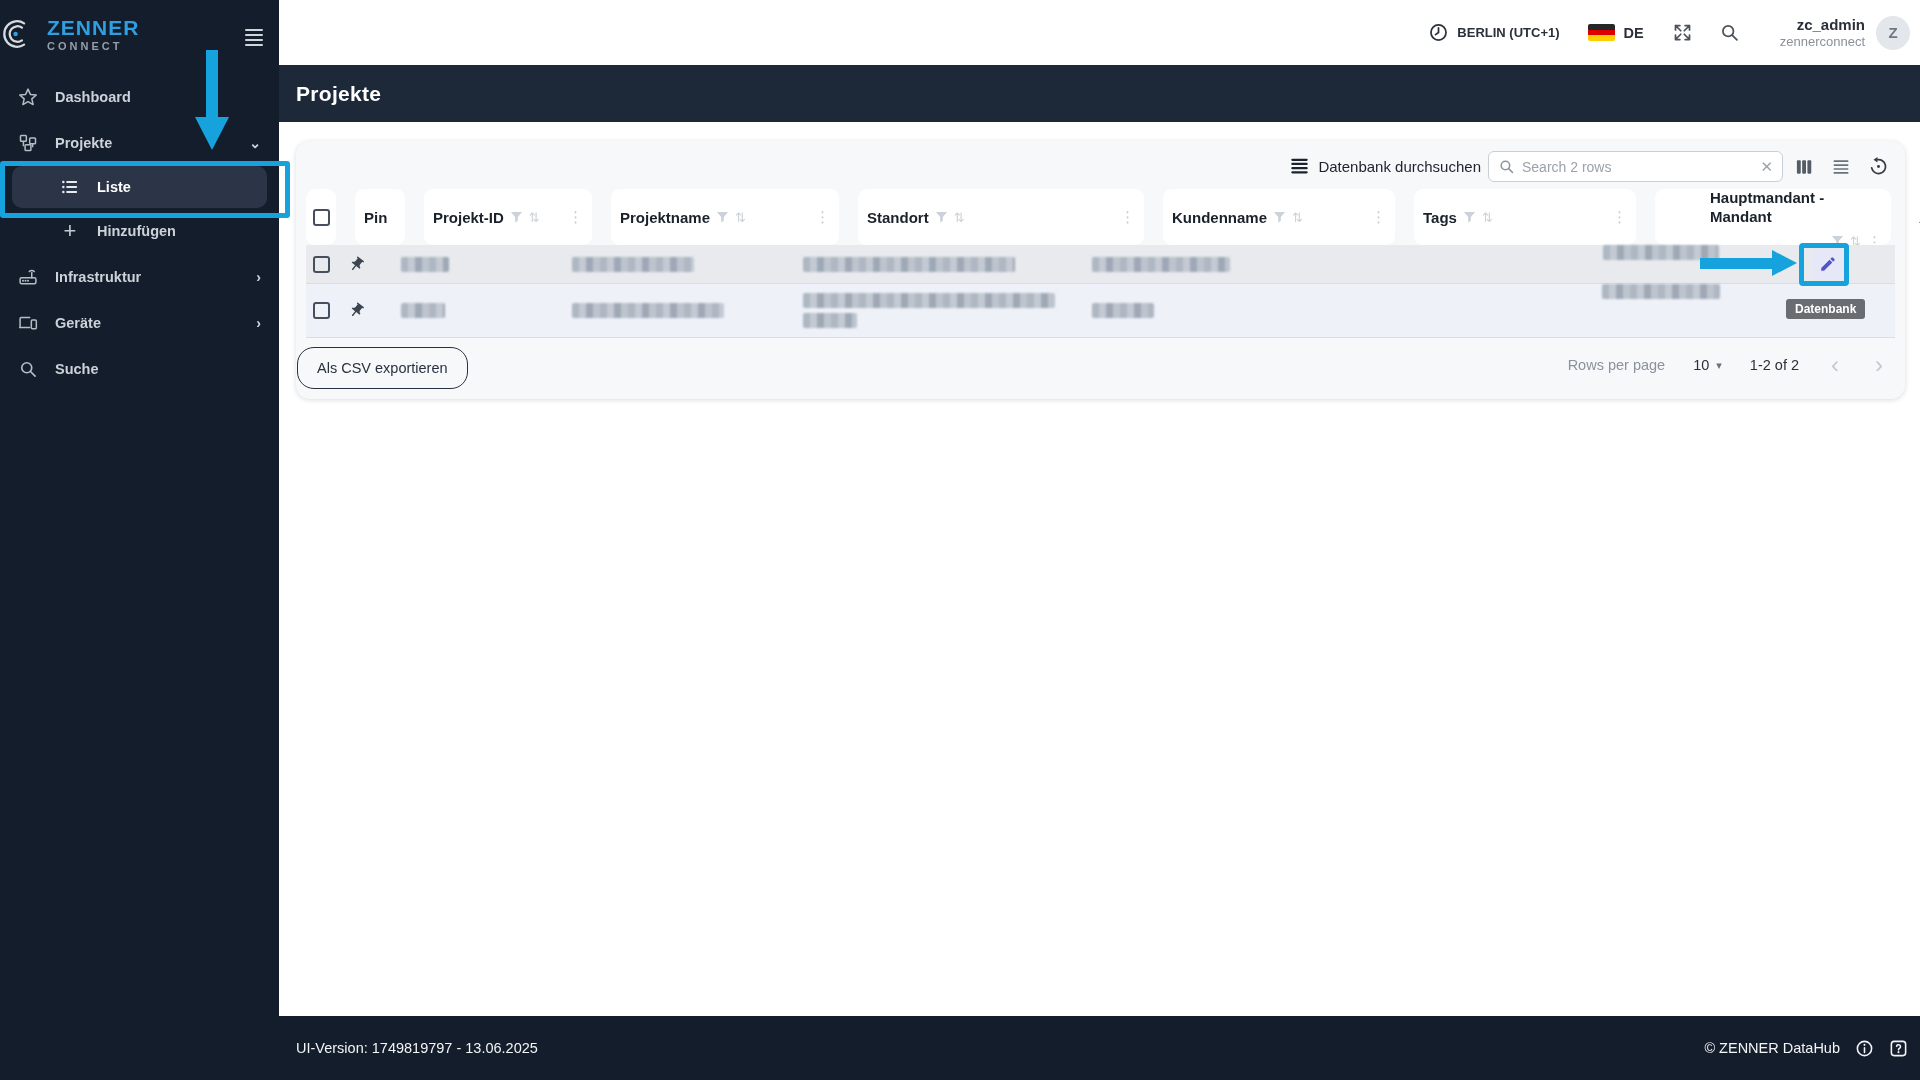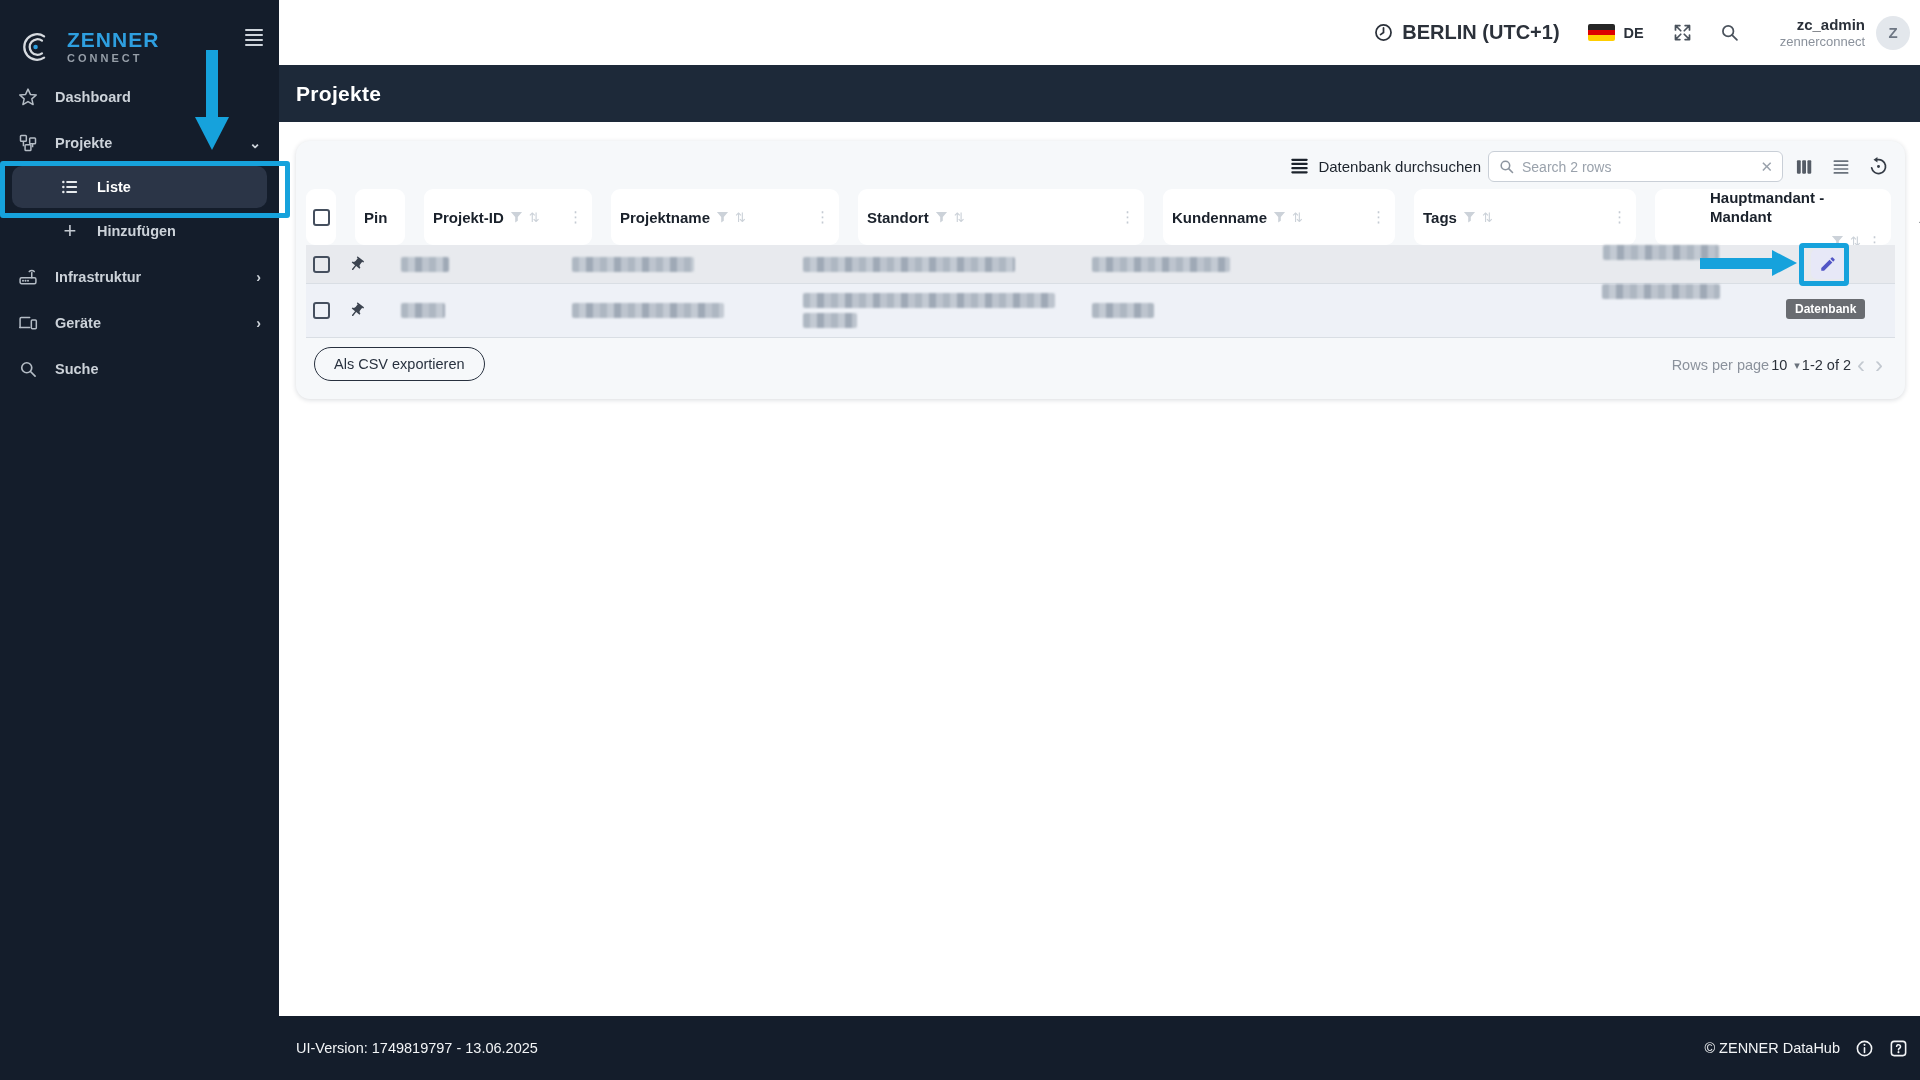--- a/index.html
+++ b/index.html
@@ -2,21 +2,21 @@
 <html><head>
 <meta charset="utf-8">
 <style>
   * { margin:0; padding:0; box-sizing:border-box; font-family:"Liberation Sans",sans-serif; }
   html,body { width:1920px; height:1080px; }
   body { position:relative; background:#ffffff; overflow:hidden; }
   svg { display:block; }
 
   
   .sidebar { position:absolute; left:0; top:0; width:279px; height:1080px; background:#141d2b; z-index:5; }
-  .logo-row { display:flex; align-items:flex-end; gap:13px; padding:17px 0 0 20px; height:64px; }
+  .logo-row { display:flex; align-items:flex-start; gap:13px; padding:17px 0 0 0; height:64px; }
   .brand { color:#2e9fe0; font-weight:bold; font-size:21px; letter-spacing:1px; line-height:1; }
   .brand-sub { color:#969ea8; font-size:11px; font-weight:bold; letter-spacing:3px; line-height:1; margin-top:3px; }
   .hamburger { position:absolute; top:29px; right:16px; width:18px; cursor:pointer; }
   .hamburger i { display:block; height:2px; background:#cfd5dc; margin-bottom:3px; border-radius:1px; }
   .nav { margin-top:10px; }
   .nav-item { display:flex; align-items:center; gap:17px; height:46px; padding:0 18px; color:#ccd2d9; font-size:14.5px; font-weight:bold; cursor:pointer; }
   .nav-item .chev { margin-left:auto; color:#cfd5dc; font-size:14px; font-weight:bold; }
   .nav-sub { padding-left:60px; }
   .nav-pill { margin:0 12px; height:42px; background:#2b3547; border-radius:10px; display:flex; align-items:center; gap:17px; padding:0 0 0 48px; color:#ffffff; font-size:14.5px; font-weight:bold; cursor:pointer; }
   .icon-g { color:#b4bcc5; }
@@ -27,21 +27,21 @@
   .liste-box { left:0; top:161px; width:290px; height:57px; border:5px solid #16a2dc; border-radius:3px; pointer-events:none; }
   .arrow-v-shaft { left:206px; top:50px; width:12px; height:68px; background:#16a2dc; }
   .arrow-v-head { left:195px; top:117px; width:0; height:0; border-left:17px solid transparent; border-right:17px solid transparent; border-top:33px solid #16a2dc; }
   .arrow-h-shaft { left:1700px; top:258px; width:74px; height:11px; background:#16a2dc; }
   .arrow-h-head { left:1772px; top:250px; width:0; height:0; border-top:13px solid transparent; border-bottom:13px solid transparent; border-left:25px solid #16a2dc; }
   .edit-box { left:1799px; top:243px; width:50px; height:43px; border:5px solid #16a2dc; border-radius:4px; pointer-events:none; }
   .tooltip { left:1786px; top:299px; background:rgba(97,100,105,.95); color:#ffffff; font-size:12px; font-weight:bold; padding:3px 9px; border-radius:3px; z-index:40; }
 
   
   .topbar { position:absolute; left:279px; top:0; width:1641px; height:65px; background:#ffffff; display:flex; align-items:center; justify-content:flex-end; padding-right:10px; }
-  .tz { display:flex; align-items:center; gap:8px; color:#2b313a; font-size:20px; font-weight:bold; margin-right:28px; cursor:pointer; }
+  .tz { display:flex; align-items:center; gap:8px; color:#2b313a; font-size:13px; font-weight:bold; margin-right:28px; cursor:pointer; }
   .lang { display:flex; align-items:center; gap:9px; margin-right:28px; cursor:pointer; }
   .flag { width:27px; height:17px; display:flex; flex-direction:column; border-radius:2px; overflow:hidden; }
   .flag i { flex:1; }
   .flag .f1{background:#262626;} .flag .f2{background:#dd0000;} .flag .f3{background:#ffce00;}
   .lang-code { font-size:14.5px; font-weight:bold; color:#2b313a; }
   .tb-btn { margin-right:26px; color:#4a525c; cursor:pointer; }
   .tb-btn.last { margin-right:40px; }
   .userblk { text-align:right; margin-right:11px; cursor:pointer; }
   .user-name { font-size:15px; font-weight:bold; color:#2b313a; line-height:1.2; }
   .user-org { font-size:13px; color:#8a919b; line-height:1.2; }
@@ -81,22 +81,22 @@
   .td.center { justify-content:center; padding:0; }
   .checkbox { width:17px; height:17px; border:2px solid #454f5e; border-radius:3px; background:transparent; cursor:pointer; }
   .blur { height:15px; border-radius:2px; background-color:#b3bcc7;
     background-image:repeating-linear-gradient(90deg,#aeb7c2 0 7px,#c3cad3 7px 14px,#9fa9b6 14px 21px,#bdc4ce 21px 28px),
                      repeating-linear-gradient(0deg,rgba(255,255,255,.3) 0 5px,rgba(40,50,70,.08) 5px 10px);
     filter:blur(1.1px); }
   .twolines { display:flex; flex-direction:column; gap:5px; justify-content:center; }
   .edit-btn { width:34px; height:30px; background:#e7e8f7; border-radius:6px; display:flex; align-items:center; justify-content:center; cursor:pointer; margin-left:20px; }
   .edit-btn.ghost { background:transparent; opacity:.55; }
 
-  .csv-btn { position:absolute; left:18px; top:206px; height:34px; padding:0 19px; border:1.5px solid #28313f; border-radius:17px; background:transparent; color:#28313f; font-size:14.5px; cursor:pointer; }
-  .pager { position:absolute; right:18px; top:212px; display:flex; align-items:center; gap:2px; font-size:14.5px; color:#8b929c; }
+  .csv-btn { position:absolute; left:1px; top:206px; height:42px; padding:0 19px; border:1.5px solid #28313f; border-radius:17px; background:transparent; color:#28313f; font-size:14.5px; cursor:pointer; }
+  .pager { position:absolute; right:18px; top:212px; display:flex; align-items:center; gap:28px; font-size:14.5px; color:#8b929c; }
   .pager .rpp-val { color:#2b313a; display:flex; align-items:center; gap:7px; cursor:pointer; }
   .pager .caret { font-size:11px; color:#6a727c; }
   .pager .range { color:#2b313a; }
   .pg-chev { font-size:24px; color:#c3c9d0; line-height:1; cursor:pointer; padding:0 4px; }
 
   
   .footer { position:absolute; left:0; top:1016px; width:1920px; height:64px; background:#141d2b; display:flex; align-items:center; }
   .foot-ver { margin-left:296px; color:#f2f4f6; font-size:14.5px; }
   .foot-right { margin-left:auto; margin-right:12px; display:flex; align-items:center; gap:15px; color:#f2f4f6; font-size:14.5px; }
 </style>

